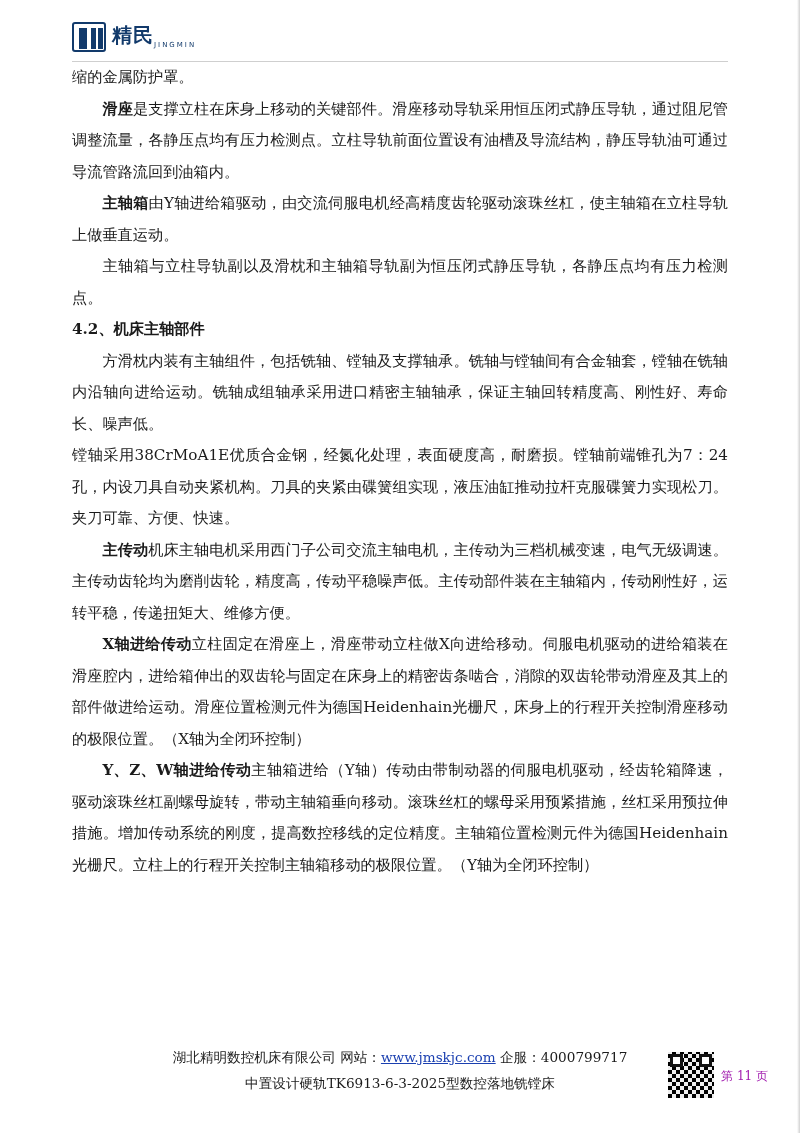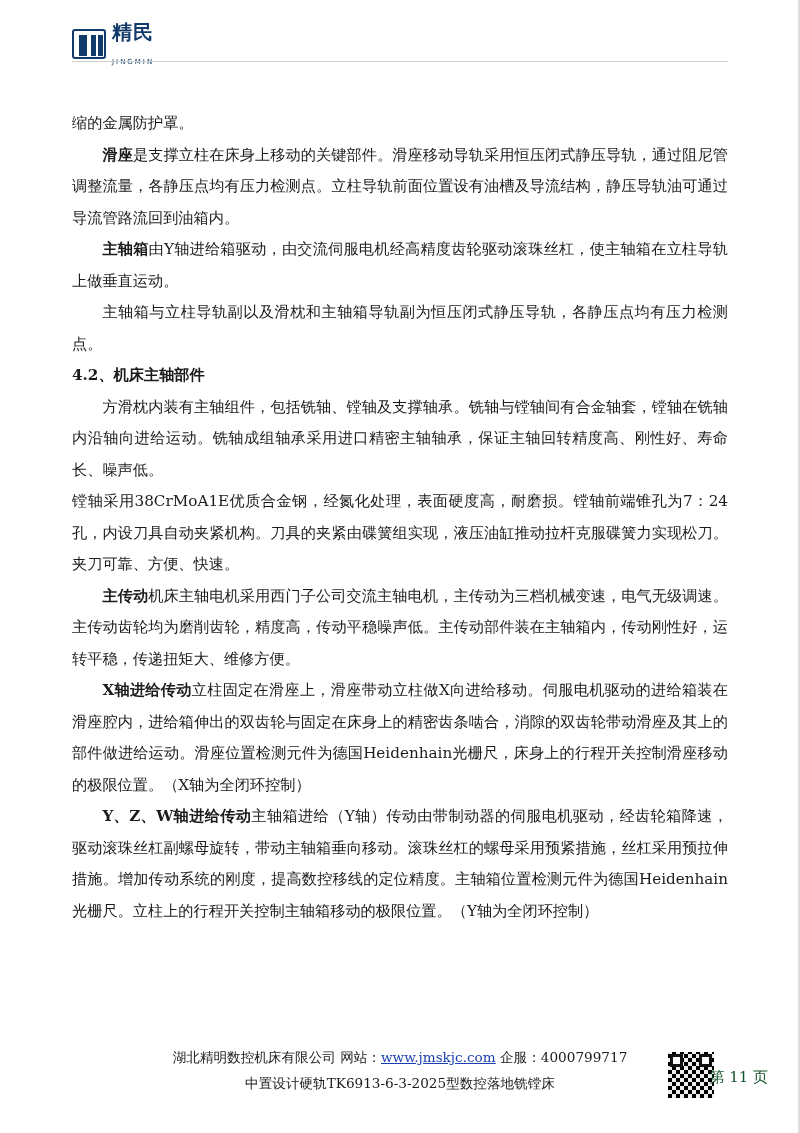--- a/index.html
+++ b/index.html
@@ -63,21 +63,20 @@
   .logo-sub {
     font-family: "DejaVu Sans", sans-serif;
     font-size: 7px;
     color: #123a6b;
     letter-spacing: 2px;
     line-height: 1;
     margin-top: 17px;
   }
   .logo-words {
     display: flex;
-    flex-direction: column;
     justify-content: center;
   }
   .rule {
     position: absolute;
     left: 72px;
     top: 61px;
     width: 656px;
     height: 0;
     border-top: 1px solid #cfcfcf;
   }
@@ -86,21 +85,20 @@
   .content {
     position: absolute;
     left: 72px;
     top: 62px;
     width: 656px;
     font-size: 15.2px;
     line-height: 31.5px;
     color: #1b1b1b;
     text-align: justify;
     text-justify: inter-ideograph;
-    margin-top: 46px;
   }
   .content p {
     margin: 0;
   }
   .ind {
     text-indent: 2em;
   }
   .b {
     font-weight: bold;
   }
@@ -145,22 +143,22 @@
     border: 3px solid #111;
     background: #fff;
     box-sizing: border-box;
   }
   .qr::before { left: 2px; top: 2px; }
   .qr::after  { right: 2px; top: 2px; }
   .pageno {
     position: absolute;
     right: 32px;
     top: 1068px;
-    font-size: 15px;
-    color: #14532d;
+    font-size: 12px;
+    color: #a21caf;
     white-space: nowrap;
   }
   .edge-shadow {
     position: absolute;
     right: 0;
     top: 0;
     width: 3px;
     height: 1133px;
     background: linear-gradient(90deg, rgba(0,0,0,0) 0%, rgba(0,0,0,0.18) 100%);
   }

